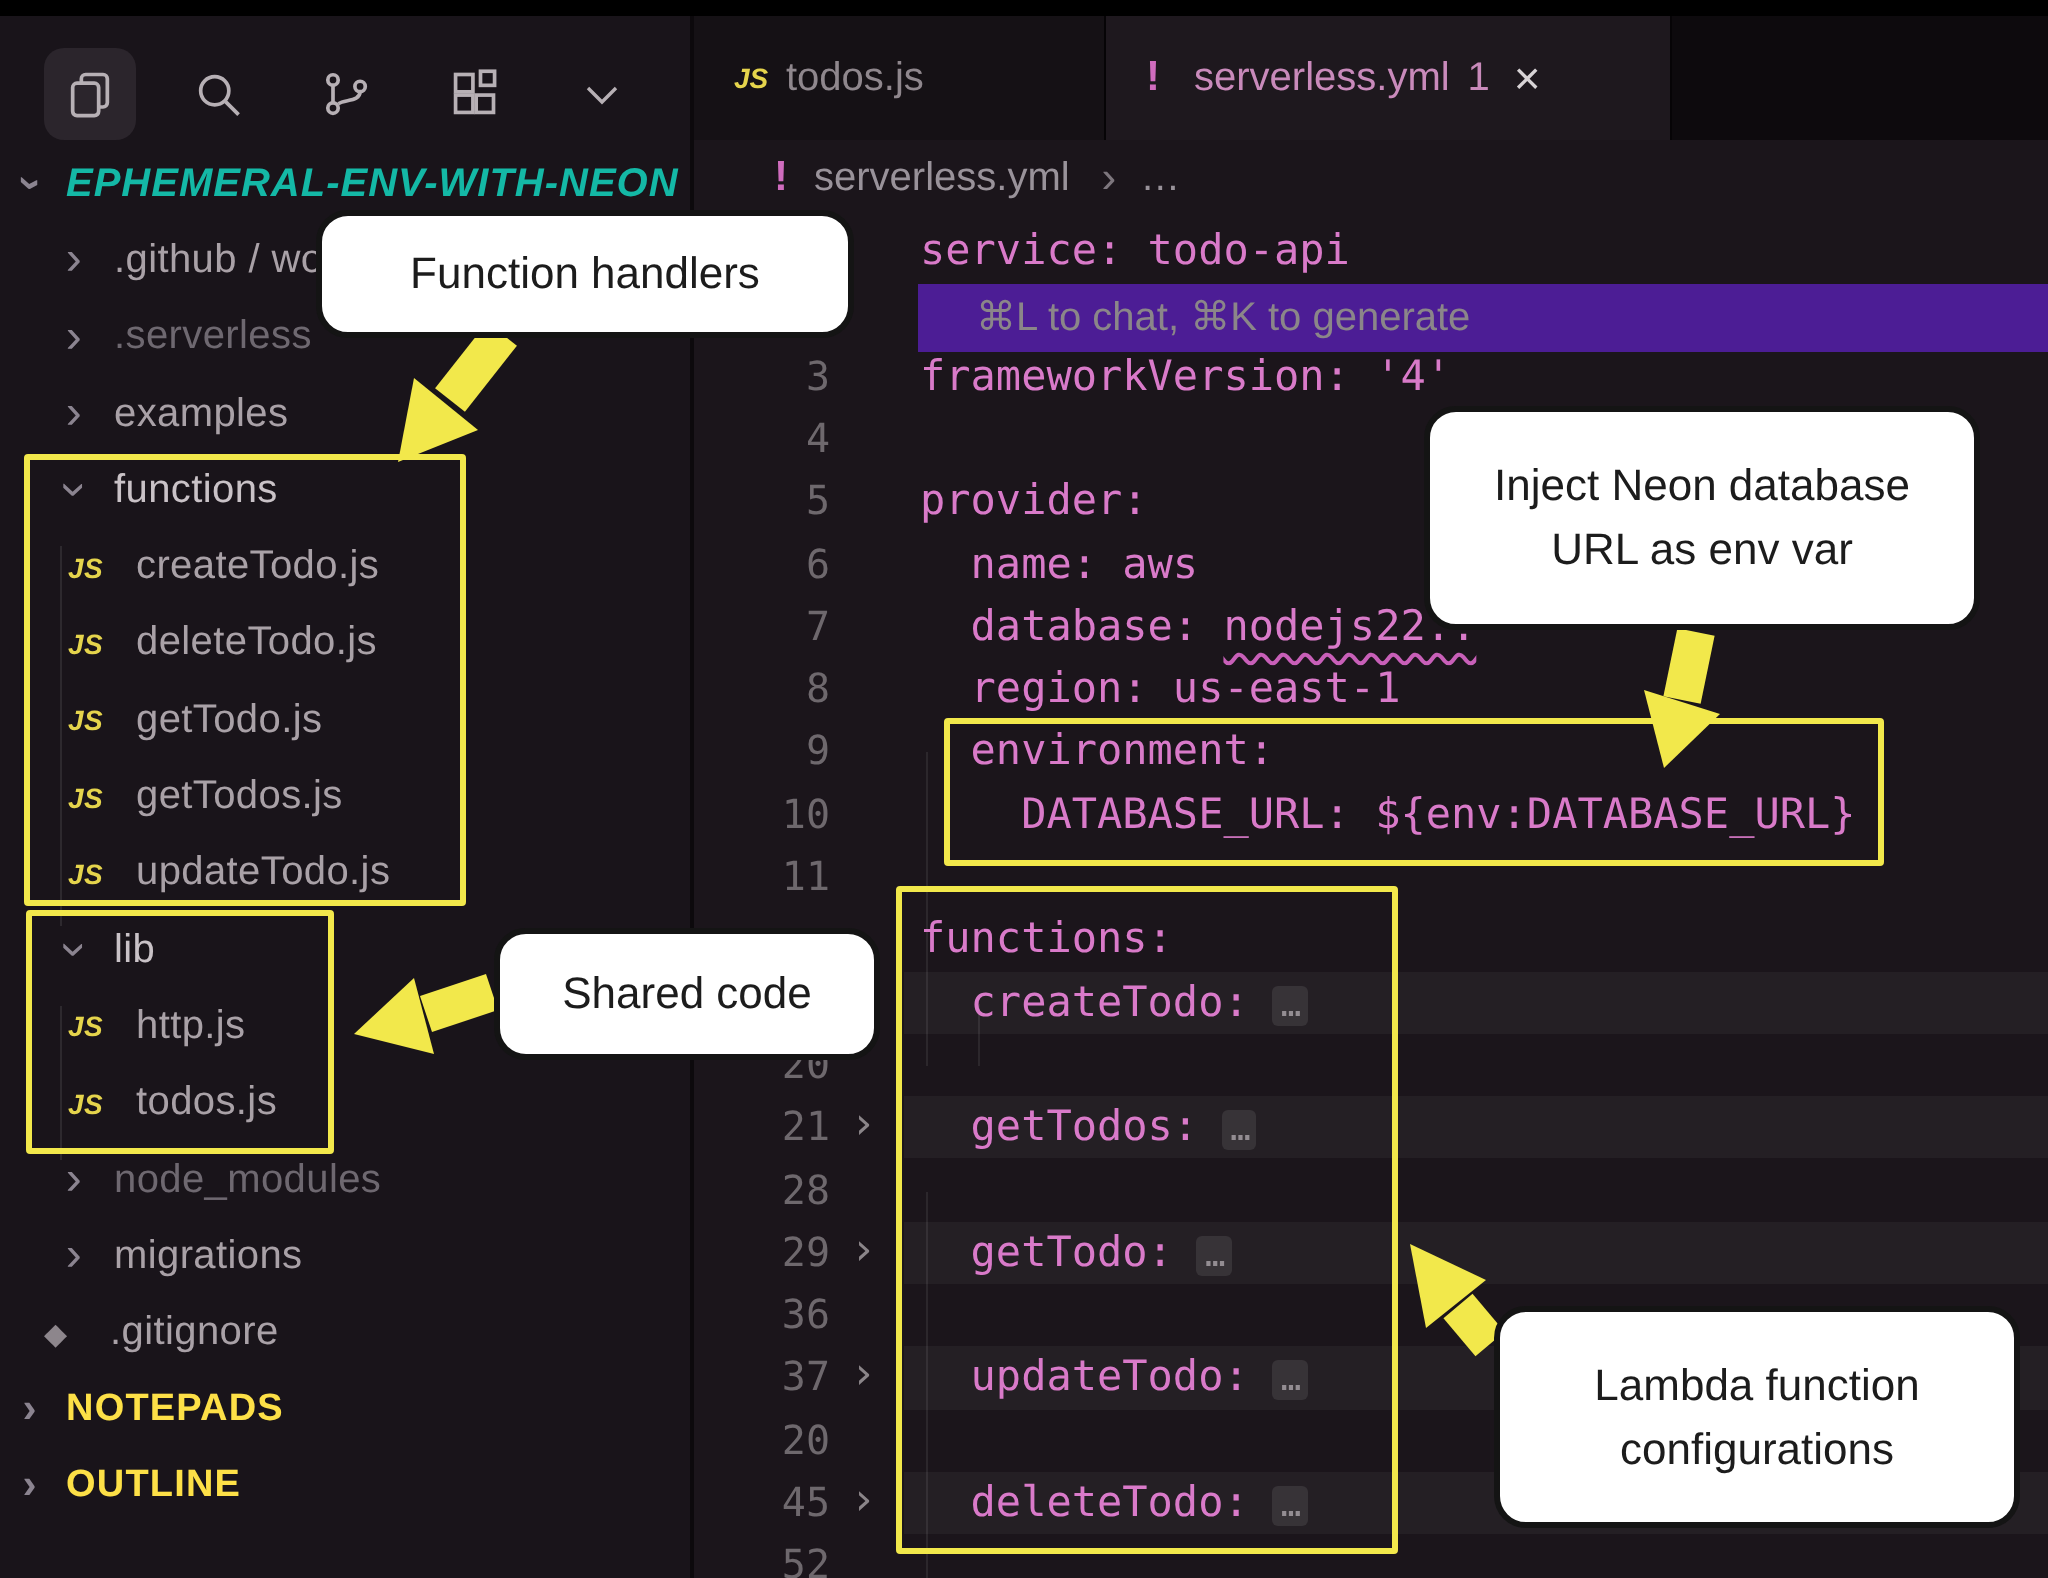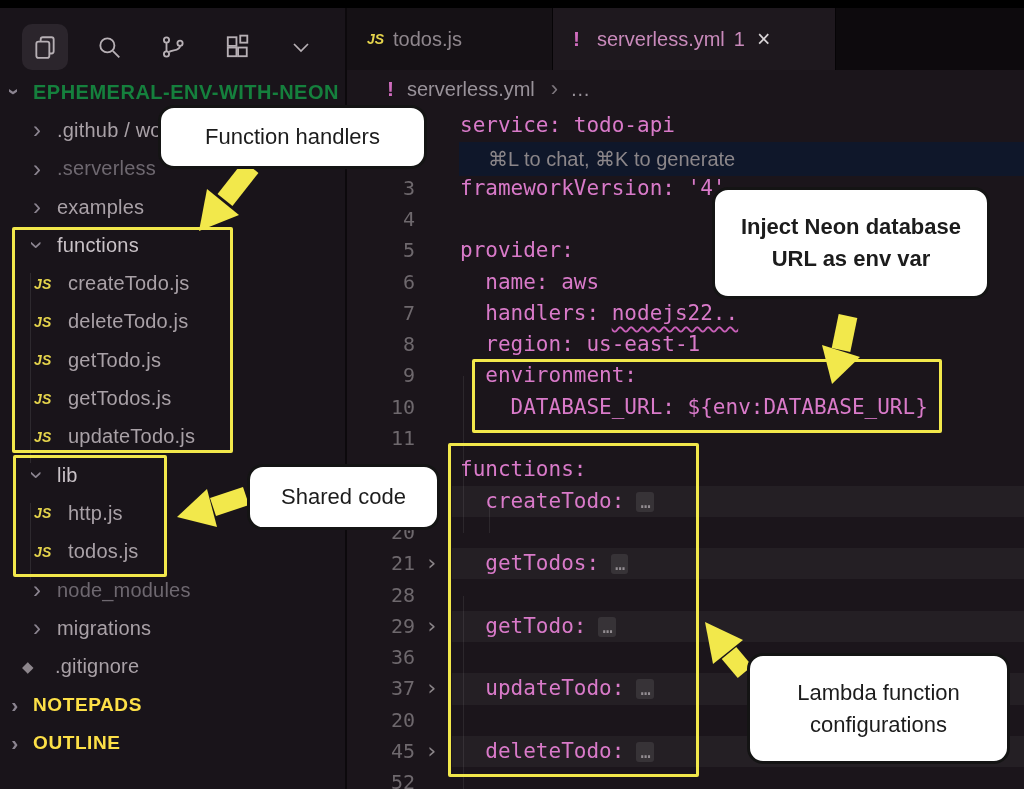--- a/index.html
+++ b/index.html
@@ -11,21 +11,21 @@
   
   #sidebar { position:absolute; left:0; top:8px; width:345px; height:781px; background:#19141a; }
   #divider { position:absolute; left:345px; top:8px; width:2px; height:781px; background:#0c090c; }
   #activity { position:absolute; left:22px; top:10px; width:310px; height:58px; display:flex; align-items:center; gap:18px; }
   .act-btn { width:46px; height:46px; display:flex; align-items:center; justify-content:center; border-radius:10px; }
   .act-btn.active { background:#2b252c; }
   .act-btn svg { stroke:#b7b0b5; fill:none; stroke-width:1.7; }
 
   #file-tree { position:absolute; left:0; top:65px; width:345px; }
   .tree-row { height:38.3px; display:flex; align-items:center; color:#a9a1a7; font-size:20px; letter-spacing:.2px; }
-  .tree-row.project { padding-left:6px; color:#15803d; font-weight:bold; font-size:20px; letter-spacing:.5px; }
+  .tree-row.project { padding-left:6px; color:#14b8a6; font-weight:bold; font-size:20px; letter-spacing:.5px;font-style:italic; }
   .tree-row.section { padding-left:6px; color:#fde047; font-weight:bold; font-size:19px; letter-spacing:.6px; }
   .tree-row.folder { padding-left:26px; }
   .tree-row.folder.expanded .tlabel { color:#c9c2c7; }
   .tree-row.file-js { padding-left:34px; }
   .tree-row.file-git { padding-left:22px; }
   .tree-row.dimmed .tlabel { color:#6e6870; }
   .chev { width:22px; color:#8b8490; font-size:24px; line-height:20px; display:inline-block; text-align:center; }
   .chev::before { content:"›"; display:inline-block; }
   .chev.down::before { transform:rotate(90deg); }
   .tree-row.project .chev, .tree-row.section .chev { width:18px; font-size:21px; }
@@ -53,33 +53,33 @@
   #breadcrumb .bc-sep { margin:0 12px 0 16px; color:#7d767d; font-size:22px; }
   #code-area { position:absolute; left:345px; top:110px; width:679px; height:679px; font-family:"DejaVu Sans Mono", monospace; }
   .code-line { position:absolute; left:0; width:100%; height:31.3px; }
   .lnum { position:absolute; left:0; top:0; width:70px; text-align:right; font-size:20px; color:#6e686d; line-height:31.3px; }
   .gchev { position:absolute; left:80px; top:0; color:#8b8589; font-size:22px; line-height:29px; }
   .gchev::before { content:"›"; }
   .ctext { position:absolute; left:115px; top:0; white-space:pre; font-size:21px; color:#d97ac9; line-height:31.3px; }
   .squiggle { text-decoration:underline; text-decoration-style:wavy; text-decoration-color:#c85fb8; text-decoration-thickness:2px; text-underline-offset:6px; }
   .fold { margin-left:12px; color:#938d92; background:rgba(255,255,255,.09); border-radius:3px; padding:0 4px; font-size:17px; letter-spacing:-1px; }
   .stripe { position:absolute; left:107px; width:572px; height:31.3px; background:rgba(255,255,255,.045); }
-  .hintbar { position:absolute; left:114px; width:565px; height:34px; background:#0f172a; font-family:"Liberation Sans",sans-serif; font-size:20px; color:#8b8689; line-height:34px; padding-left:29px; }
+  .hintbar { position:absolute; left:114px; width:565px; height:34px; background:#4c1d95; font-family:"Liberation Sans",sans-serif; font-size:20px; color:#8b8689; line-height:34px; padding-left:29px; }
   .code-guide { position:absolute; width:1px; background:rgba(255,255,255,.08); }
 
   
   .hlbox { position:absolute; border:3px solid #f2e84b; border-radius:2px; pointer-events:none; z-index:30; }
   #hl-tree-functions { left:12px; top:227px; width:221px; height:226px; }
   #hl-tree-lib { left:13px; top:455px; width:154px; height:122px; }
   #hl-env { left:472px; top:359px; width:470px; height:74px; }
   #hl-functions { left:448px; top:443px; width:251px; height:334px; }
   #arrows { position:absolute; left:0; top:0; z-index:40; pointer-events:none; }
   .callout { position:absolute; background:#fff; border:3px solid #141414; border-radius:16px; color:#1c1c1c; font-size:22px; display:flex; align-items:center; justify-content:center; text-align:center; line-height:1.45; z-index:50; padding:4px 16px; }
   #callout-function-handlers { left:158px; top:105px; width:269px; height:64px; }
-  #callout-inject-neon { left:712px; top:187px; width:278px; height:112px;font-weight:bold; }
+  #callout-inject-neon { left:712px; top:203px; width:278px; height:112px; }
   #callout-shared-code { left:247px; top:464px; width:193px; height:66px; }
   #callout-lambda-config { left:747px; top:653px; width:263px; height:111px; }
 </style>
 </head>
 <body>
 
 <div id="canvas">
 
   <div id="sidebar">
     <div id="activity">
@@ -239,21 +239,21 @@
       <div class="code-line" style="top: 125.2px;">
         <span class="lnum">5</span>
         <span class="ctext"><span>provider:</span></span>
       </div>
       <div class="code-line" style="top: 156.5px;">
         <span class="lnum">6</span>
         <span class="ctext"><span>  name: aws</span></span>
       </div>
       <div class="code-line" style="top: 187.8px;">
         <span class="lnum">7</span>
-        <span class="ctext"><span>  handlers: </span><span class="squiggle">nodejs22..</span></span>
+        <span class="ctext"><span>  database: </span><span class="squiggle">nodejs22..</span></span>
       </div>
       <div class="code-line" style="top: 219.1px;">
         <span class="lnum">8</span>
         <span class="ctext"><span>  region: us-east-1</span></span>
       </div>
       <div class="code-line" style="top: 250.4px;">
         <span class="lnum">9</span>
         <span class="ctext"><span>  environment:</span></span>
       </div>
       <div class="code-line" style="top: 281.7px;">

